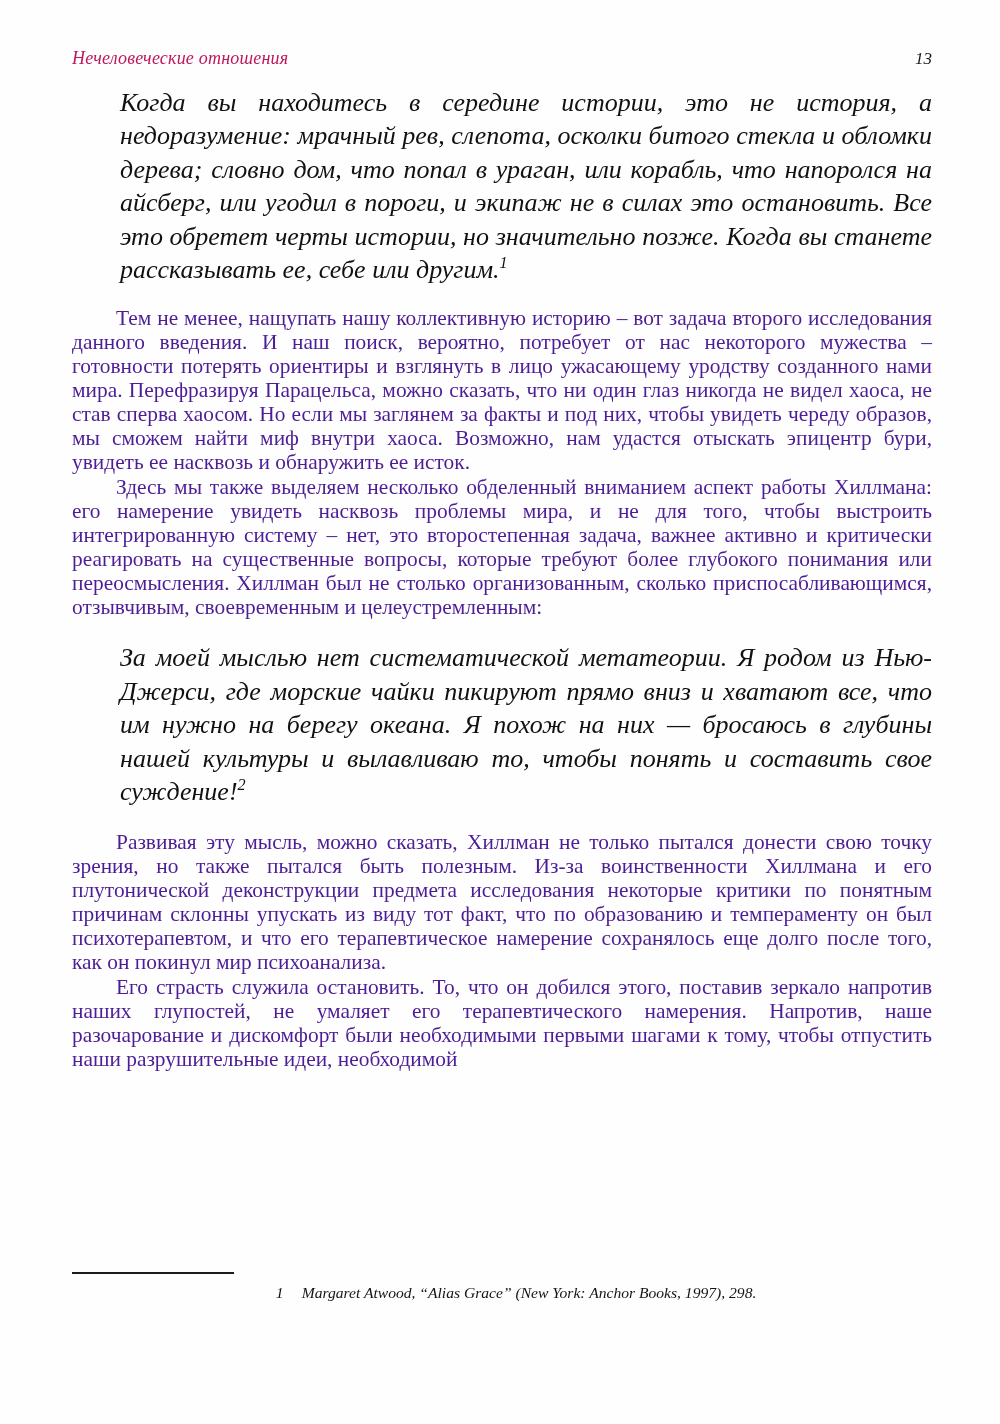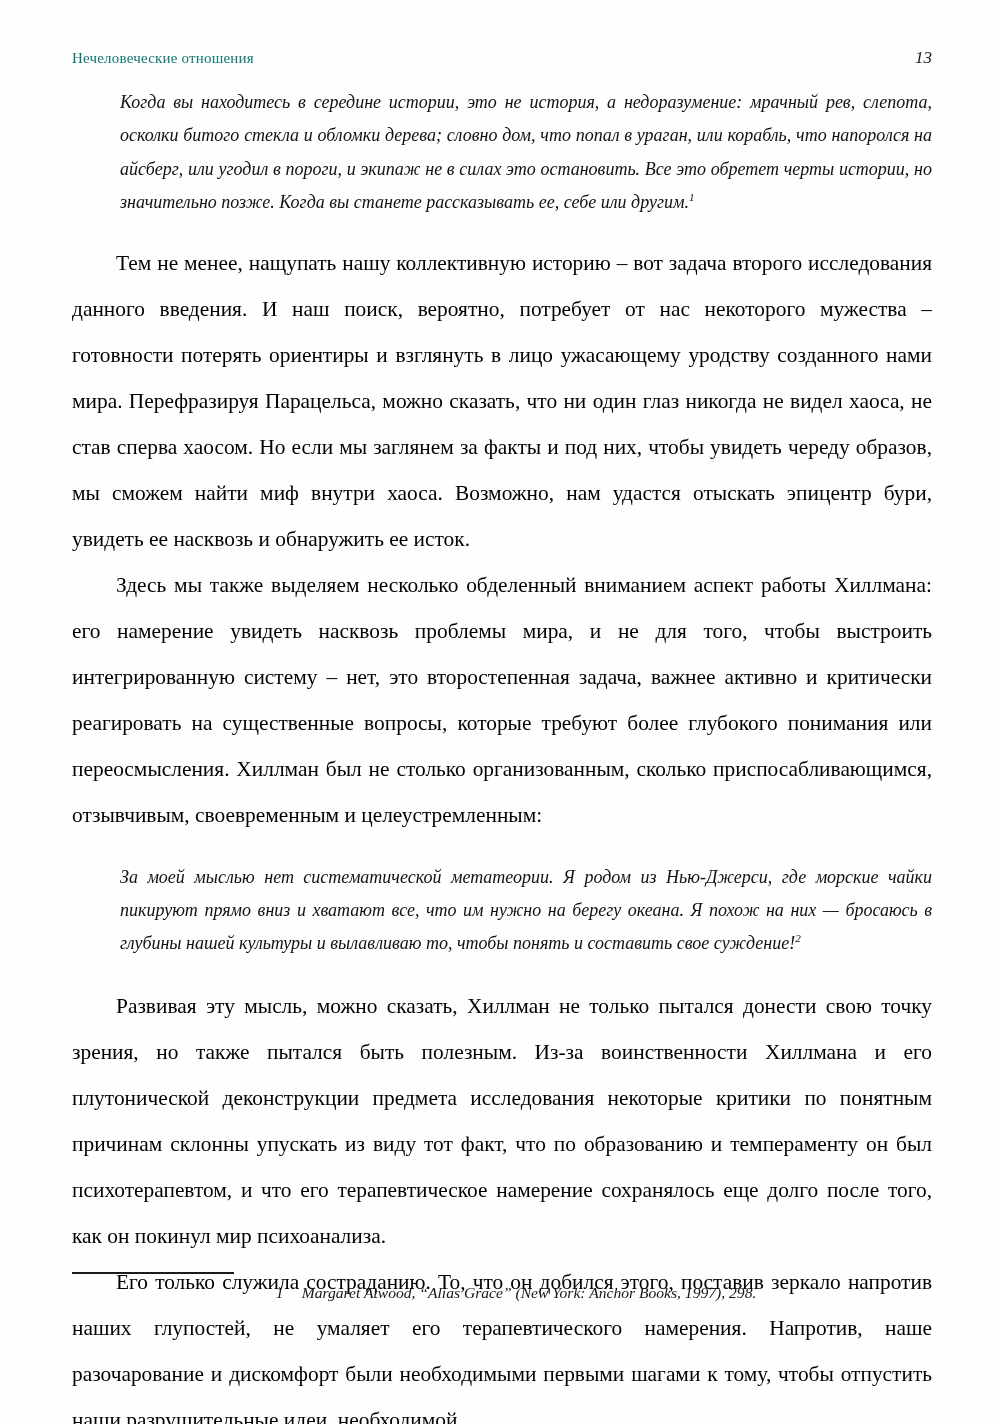--- a/index.html
+++ b/index.html
@@ -30,57 +30,58 @@
     position: absolute;
     left: 72px;
     top: 48px;
     width: 860px;
     height: 28px;
     display: flex;
     align-items: baseline;
     justify-content: space-between;
   }
   .running-head-title {
-    font-size: 15px;
+    font-style: italic;
+    font-size: 18px;
     letter-spacing: 0.2px;
-    color: #0f766e;
+    color: #be185d;
     white-space: nowrap;
   }
   .running-head-folio {
     font-style: italic;
     font-size: 17px;
     color: #1a1a1a;
     text-align: center;
   }
 
   
   .column {
     position: absolute;
     left: 72px;
     top: 86px;
     width: 860px;
   }
 
   .para {
     font-size: 21.4px;
-    line-height: 46px;
+    line-height: 24px;
     text-align: justify;
     text-justify: inter-word;
     margin: 0 0 0.5px 0;
     text-indent: 44px;
     hyphens: manual;
-    color: #000000;
+    color: #4c1d95;
     font-family: Liberation Serif, serif;
   }
 
   .blockquote {
     margin: 0;
     padding: 0 0 0 48px;
     font-style: italic;
-    font-size: 18px;
+    font-size: 26px;
     line-height: 33.4px;
     text-align: justify;
     text-justify: inter-word;
     color: #111111;
   }
 
   .sup {
     font-size: 0.62em;
     vertical-align: super;
     line-height: 0;
@@ -146,21 +147,21 @@
     <p class="para">Здесь мы также выделяем несколько обделенный вниманием аспект работы Хиллмана: его намерение увидеть насквозь проблемы мира, и не для того, чтобы выстроить интегрированную систему – нет, это второстепенная задача, важнее активно и критически реагировать на существенные вопросы, которые требуют более глубокого понимания или переосмысления. Хиллман был не столько организованным, сколько приспосабливающимся, отзывчивым, своевременным и целеустремленным:</p>
 
     <div class="gap-before-quote-2"></div>
 
     <div class="blockquote"><span>За моей мыслью нет систематической метатеории. Я родом из Нью-Джерси, где морские чайки пикируют прямо вниз и хватают все, что им нужно на берегу океана. Я похож на них — бросаюсь в глубины нашей культуры и вылавливаю то, чтобы понять и составить свое суждение!</span><span class="sup">2</span></div>
 
     <div class="gap-after-quote-2"></div>
 
     <p class="para">Развивая эту мысль, можно сказать, Хиллман не только пытался донести свою точку зрения, но также пытался быть полезным. Из-за воинственности Хиллмана и его плутонической деконструкции предмета исследования некоторые критики по понятным причинам склонны упускать из виду тот факт, что по образованию и темпераменту он был психотерапевтом, и что его терапевтическое намерение сохранялось еще долго после того, как он покинул мир психоанализа.</p>
 
-    <p class="para">Его только служила состраданию. То, что он добился этого, поставив зеркало напротив наших глупостей, не умаляет его терапевтического намерения. Напротив, наше разочарование и дискомфорт были необходимыми первыми шагами к тому, чтобы отпустить наши разрушительные идеи, необходимой</p>
+    <p class="para">Его страсть служила остановить. То, что он добился этого, поставив зеркало напротив наших глупостей, не умаляет его терапевтического намерения. Напротив, наше разочарование и дискомфорт были необходимыми первыми шагами к тому, чтобы отпустить наши разрушительные идеи, необходимой</p>
 
   </div>
 
   <div class="footnotes">
     <div class="footnote-rule"></div>
 
     <div class="footnote"><span class="fn-num">1</span><span class="fn-text">Margaret Atwood, “Alias Grace” (New York: Anchor Books, 1997), 298.</span></div>
 
   </div>
 

